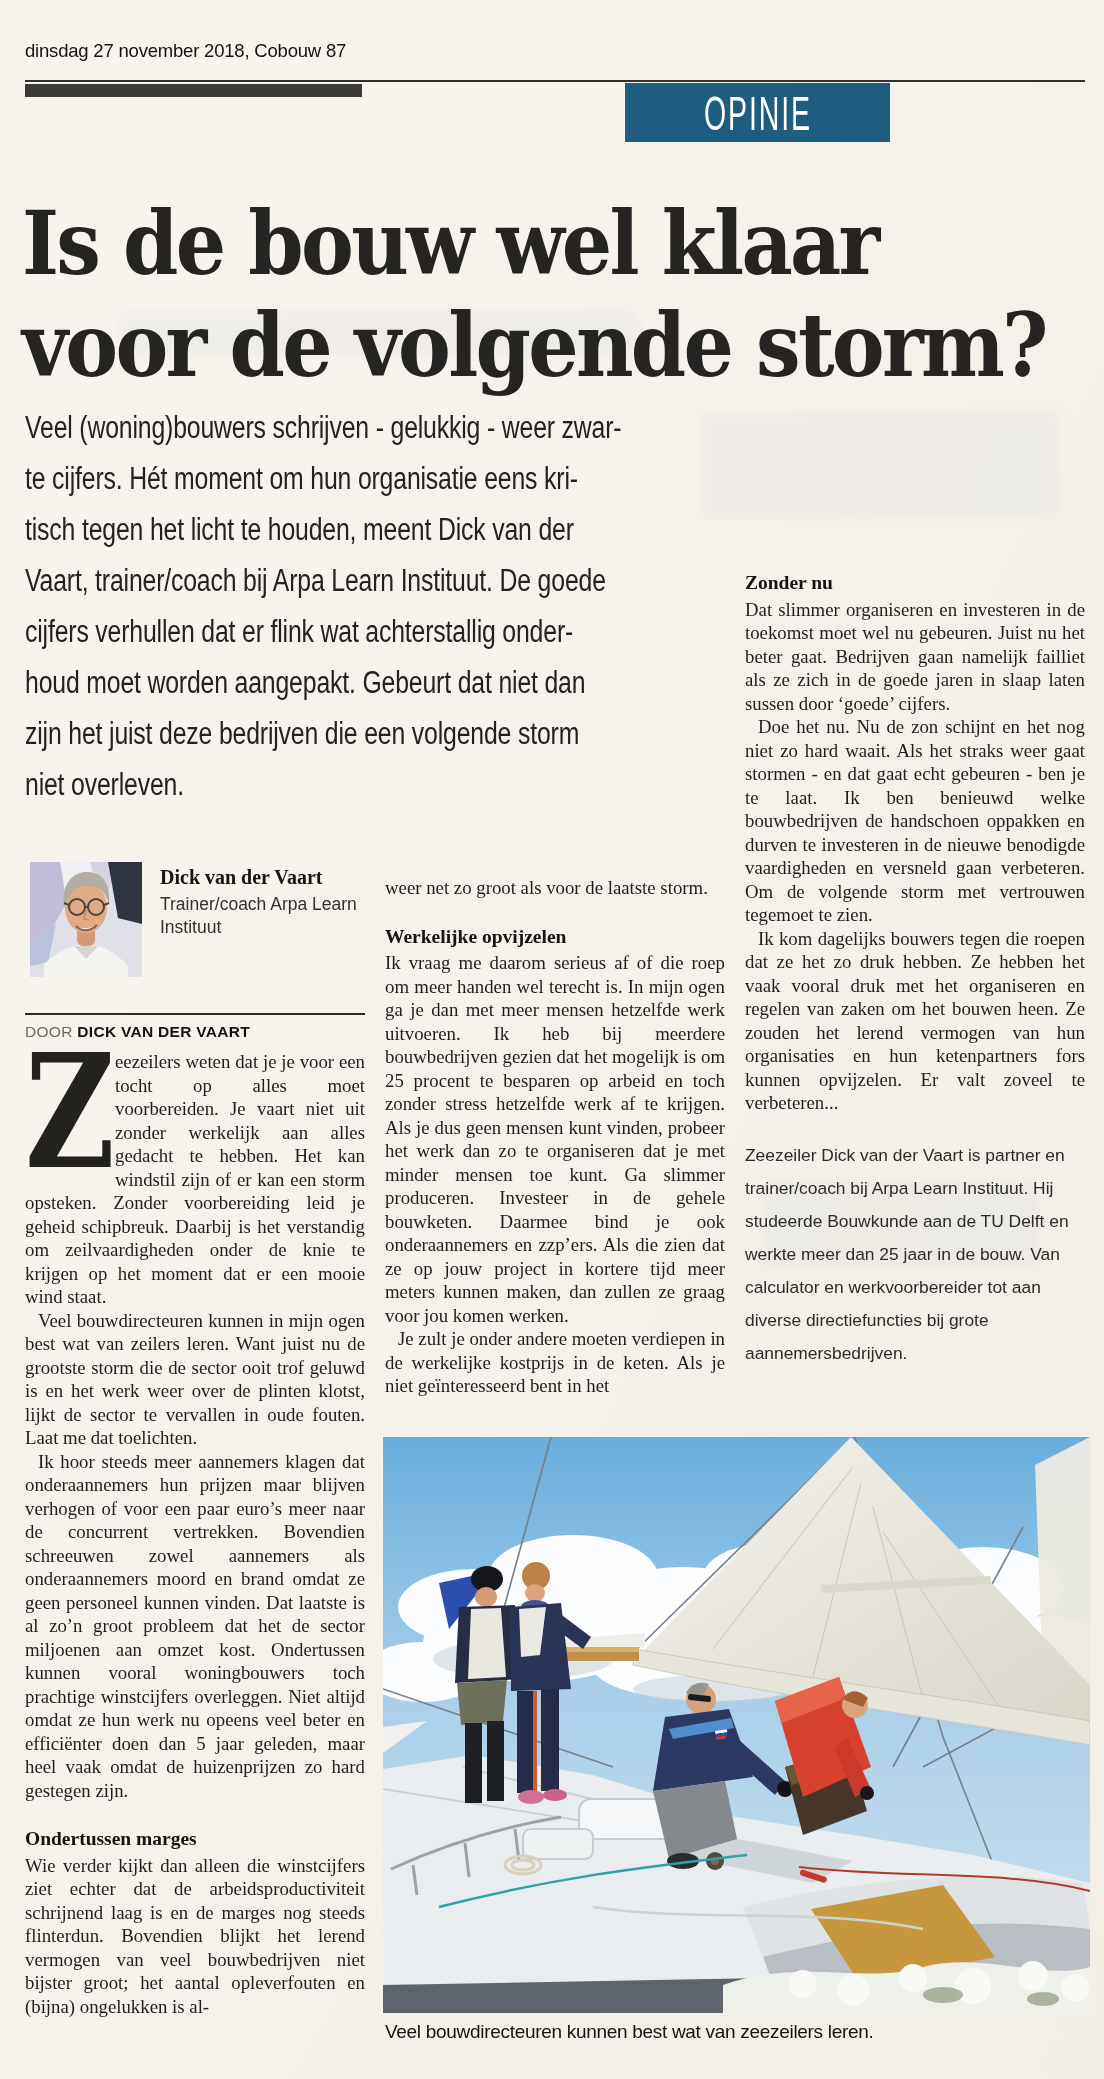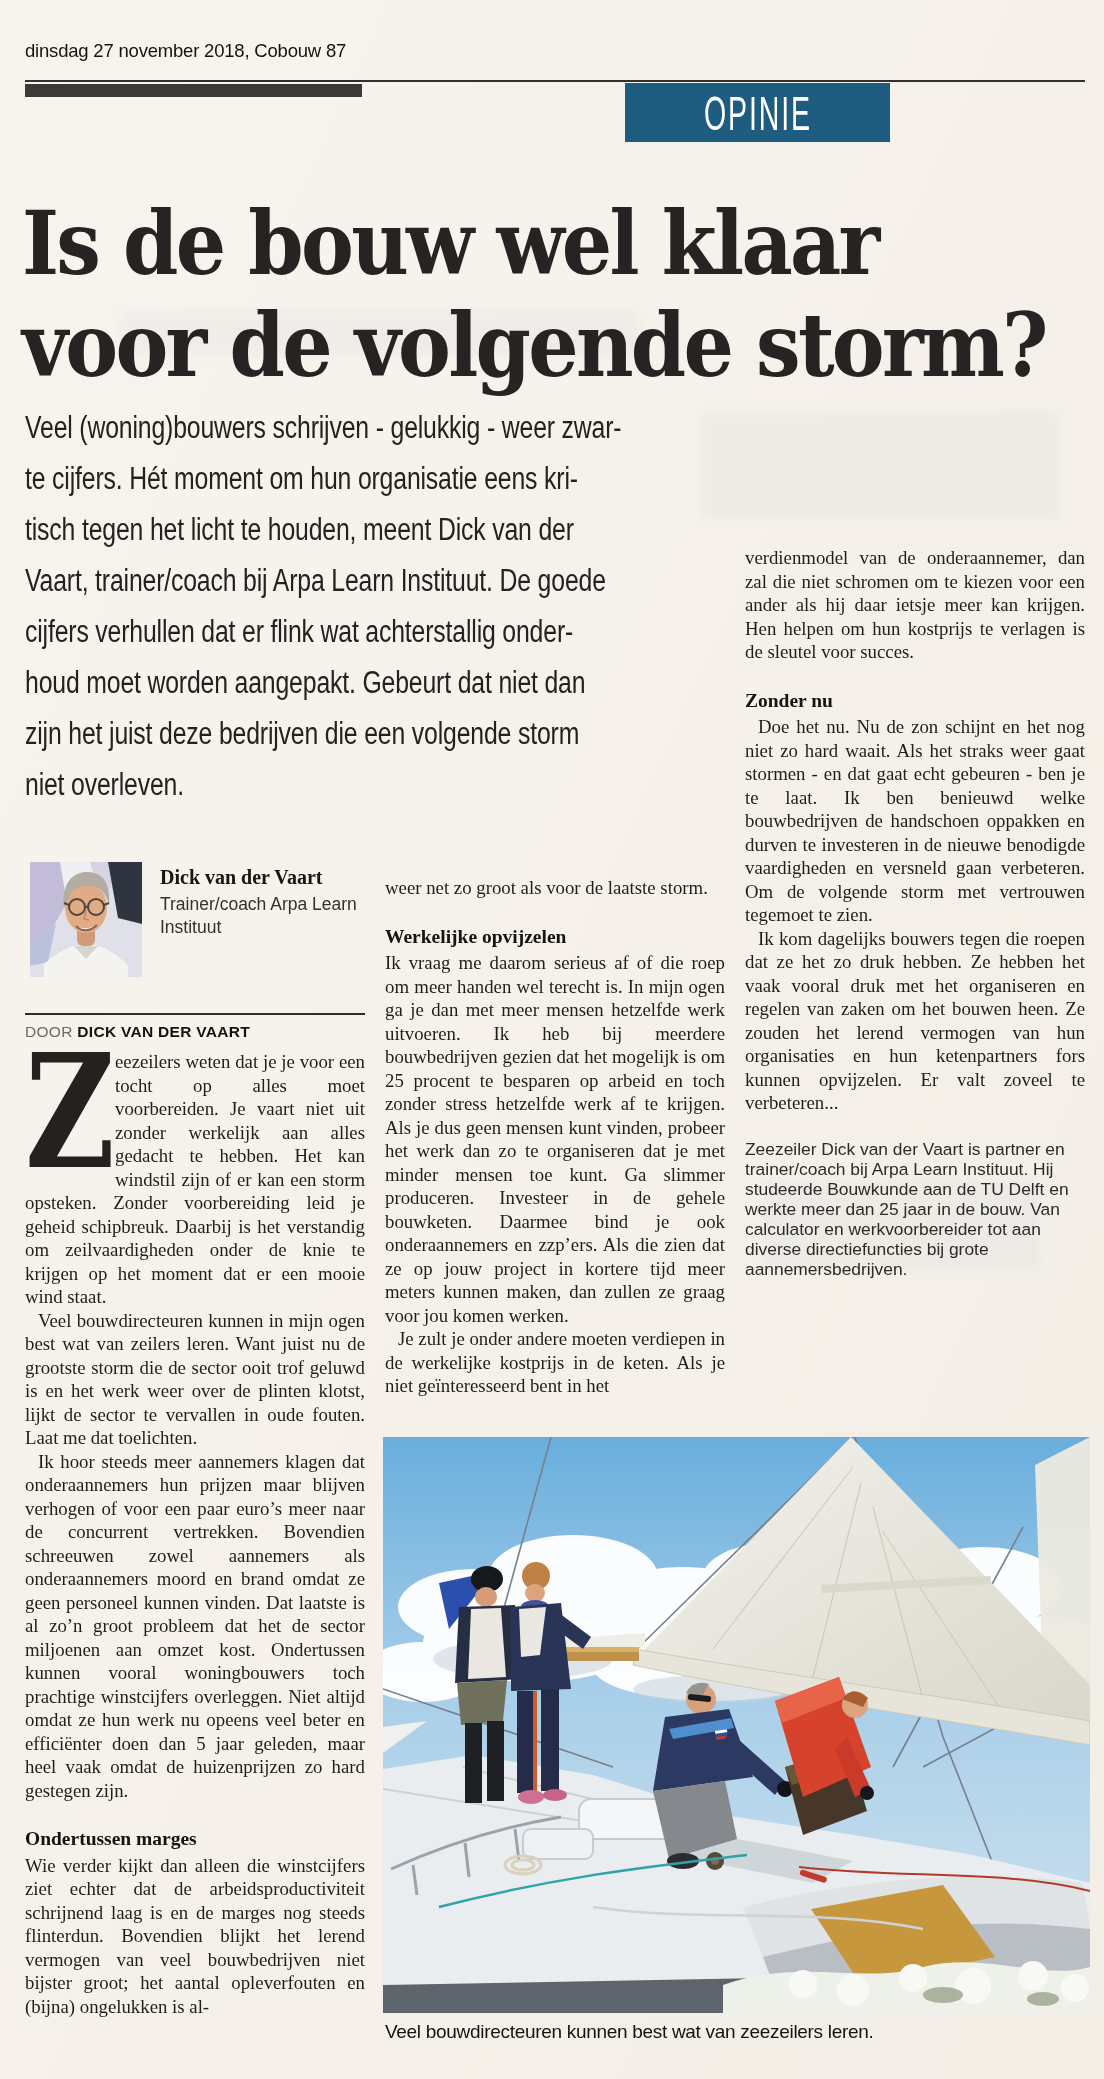--- a/index.html
+++ b/index.html
@@ -49,21 +49,21 @@
   .col p.ind{text-indent:13px;}
   .col .subhead{margin:25px 0 3px 0;font-size:19.5px;font-weight:bold;color:#15140f;text-align:left;}
   .col1{left:25px;top:1050px;}
   .col2{left:385px;top:876px;}
   .col3{left:745px;top:546px;}
   .dropcap{float:left;width:82px;height:117px;overflow:visible;
     font-family:"DejaVu Serif",serif;font-weight:bold;color:#23221f;
     font-size:158px;line-height:117px;transform:scaleX(0.78);transform-origin:0 0;
     margin:3px 8px 0 0;}
   .bio{margin-top:24px !important;
-    font-family:"Liberation Sans",sans-serif;font-size:17.4px;line-height:20px;
+    font-family:"Liberation Sans",sans-serif;font-size:17.4px;line-height:33px;
     color:#2c2b28;text-align:left !important;}
 
   .photo-wrap{position:absolute;left:383px;top:1437px;width:707px;height:576px;}
   .photo-wrap svg{display:block;}
   .caption{position:absolute;left:385px;top:2021px;width:700px;
     font-weight:normal;font-size:19px;letter-spacing:-0.3px;color:#14130f;}
 </style>
 </head>
 <body>
 
@@ -140,22 +140,22 @@
   </div>
 
   <div class="col col2">
     <p>weer net zo groot als voor de laatste storm.</p>
     <h3 class="subhead">Werkelijke opvijzelen</h3>
     <p>Ik vraag me daarom serieus af of die roep om meer handen wel terecht is. In mijn ogen ga je dan met meer mensen hetzelfde werk uitvoeren. Ik heb bij meerdere bouwbedrijven gezien dat het mogelijk is om 25 procent te besparen op arbeid en toch zonder stress hetzelfde werk af te krijgen. Als je dus geen mensen kunt vinden, probeer het werk dan zo te organiseren dat je met minder mensen toe kunt. Ga slimmer produceren. Investeer in de gehele bouwketen. Daarmee bind je ook onderaannemers en zzp’ers. Als die zien dat ze op jouw project in kortere tijd meer meters kunnen maken, dan zullen ze graag voor jou komen werken.</p>
     <p class="ind">Je zult je onder andere moeten verdiepen in de werkelijke kostprijs in de keten. Als je niet geïnteresseerd bent in het</p>
   </div>
 
   <div class="col col3">
-    <p>verdienmodel van de onderaannemer, dan zal die niet schromen om te kiezen voor een ander als hij daar ietsje meer kan krijgen. Hen helpen om hun kostprijs te verlagen is de sleutel voor succes.</p>
     <h3 class="subhead">Zonder nu</h3>
+    <p>Dat slimmer organiseren en investeren in de toekomst moet wel nu gebeuren. Juist nu het beter gaat. Bedrijven gaan namelijk failliet als ze zich in de goede jaren in slaap laten sussen door ‘goede’ cijfers.</p>
     <p class="ind">Doe het nu. Nu de zon schijnt en het nog niet zo hard waait. Als het straks weer gaat stormen - en dat gaat echt gebeuren - ben je te laat. Ik ben benieuwd welke bouwbedrijven de handschoen oppakken en durven te investeren in de nieuwe benodigde vaardigheden en versneld gaan verbeteren. Om de volgende storm met vertrouwen tegemoet te zien.</p>
     <p class="ind">Ik kom dagelijks bouwers tegen die roepen dat ze het zo druk hebben. Ze hebben het vaak vooral druk met het organiseren en regelen van zaken om het bouwen heen. Ze zouden het lerend vermogen van hun organisaties en hun ketenpartners fors kunnen opvijzelen. Er valt zoveel te verbeteren...</p>
     <p class="bio">Zeezeiler Dick van der Vaart is partner en trainer/coach bij Arpa Learn Instituut. Hij studeerde Bouwkunde aan de TU Delft en werkte meer dan 25 jaar in de bouw. Van calculator en werkvoorbereider tot aan diverse directiefuncties bij grote aannemersbedrijven.</p>
   </div>
 
   <div class="photo-wrap">
     <svg viewBox="0 0 707 576" width="707" height="576" preserveAspectRatio="none">
       <defs>
         <linearGradient id="sky" x1="0" y1="0" x2="0" y2="1">
           <stop offset="0" stop-color="#69aedd"></stop>

